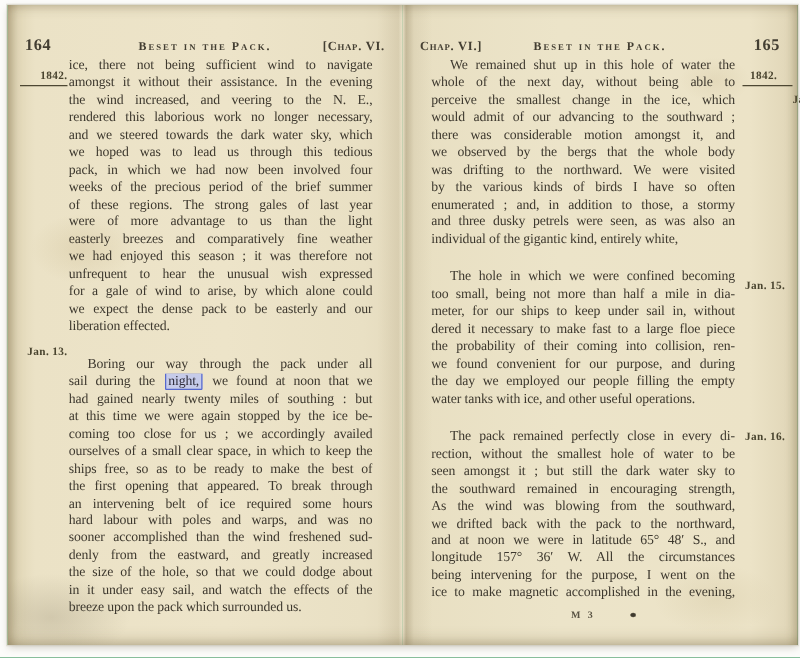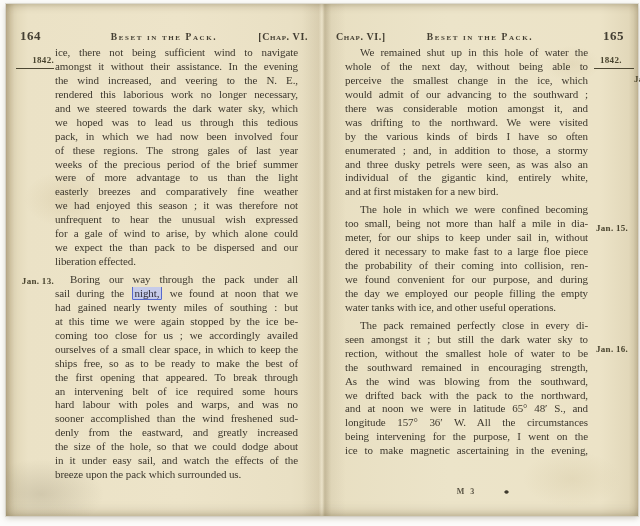--- a/index.html
+++ b/index.html
@@ -74,21 +74,21 @@
   .page-right .bodytext{left:23px;width:243px;}
 
   .line{
     font-size:11px;line-height:13.95px;height:13.95px;overflow:hidden;
     letter-spacing:-.1px;
     text-align:justify;text-align-last:justify;
   }
   .lines div.line:last-of-type{text-align-last:left;}
   .justify-all div.line:last-of-type{text-align-last:justify;}
   .indent-first div.line:first-of-type, .line.indent{text-indent:15px;}
-  .para2{margin-top:4px;}
+  .para2{margin-top:16px;}
 
   .hl{
     background:#c6cbe9;border:1px solid #5668cd;border-radius:1px;
     padding:0 2px;margin:0 1px;color:#2e2c3a;
   }
 
   .signature{
     position:absolute;left:23px;top:483px;width:243px;text-align:center;
     font-size:8px;font-weight:bold;letter-spacing:2px;color:#5a5444;z-index:2;font-family:Liberation Serif, serif;
   }
@@ -117,28 +117,28 @@
     <div class="bodytext">
       <div class="lines">
 
       <div class="line">ice, there not being sufficient wind to navigate</div>
           <div class="line">amongst it without their assistance. In the evening</div>
           <div class="line">the wind increased, and veering to the N. E.,</div>
           <div class="line">rendered this laborious work no longer necessary,</div>
           <div class="line">and we steered towards the dark water sky, which</div>
           <div class="line">we hoped was to lead us through this tedious</div>
           <div class="line">pack, in which we had now been involved four</div>
+          <div class="line">weeks of the precious period of the brief summer</div>
           <div class="line">of these regions. The strong gales of last year</div>
-          <div class="line">weeks of the precious period of the brief summer</div>
           <div class="line">were of more advantage to us than the light</div>
           <div class="line">easterly breezes and comparatively fine weather</div>
           <div class="line">we had enjoyed this season ; it was therefore not</div>
           <div class="line">unfrequent to hear the unusual wish expressed</div>
           <div class="line">for a gale of wind to arise, by which alone could</div>
-          <div class="line">we expect the than pack to be dispersed and our</div>
+          <div class="line">we expect the dense pack to be easterly and our</div>
           <div class="line">liberation effected.</div>
         </div>
       <div class="para2">
         <div class="line indent">Boring our way through the pack under all</div>
         <div class="line"><span>sail during the </span><span class="hl">night,</span><span> we found at noon that we</span></div>
         <div class="lines">
 
         <div class="line">had gained nearly twenty miles of southing : but</div>
             <div class="line">at this time we were again stopped by the ice be-</div>
             <div class="line">coming too close for us ; we accordingly availed</div>
@@ -171,50 +171,50 @@
     <div class="mn mn-jan16">Jan. 16.</div>
 
     <div class="bodytext">
       <div class="lines indent-first">
 
       <div class="line">We remained shut up in this hole of water the</div>
           <div class="line">whole of the next day, without being able to</div>
           <div class="line">perceive the smallest change in the ice, which</div>
           <div class="line">would admit of our advancing to the southward ;</div>
           <div class="line">there was considerable motion amongst it, and</div>
+          <div class="line">we observed by the bergs that the whole body</div>
           <div class="line">was drifting to the northward. We were visited</div>
           <div class="line">by the various kinds of birds I have so often</div>
           <div class="line">enumerated ; and, in addition to those, a stormy</div>
           <div class="line">and three dusky petrels were seen, as was also an</div>
           <div class="line">individual of the gigantic kind, entirely white,</div>
-          <div class="line">and at first mistaken for a new bird.</div>
         </div>
       <div class="lines indent-first para2">
 
       <div class="line">The hole in which we were confined becoming</div>
           <div class="line">too small, being not more than half a mile in dia-</div>
           <div class="line">meter, for our ships to keep under sail in, without</div>
           <div class="line">dered it necessary to make fast to a large floe piece</div>
           <div class="line">the probability of their coming into collision, ren-</div>
           <div class="line">we found convenient for our purpose, and during</div>
           <div class="line">the day we employed our people filling the empty</div>
           <div class="line">water tanks with ice, and other useful operations.</div>
         </div>
       <div class="lines indent-first para2 justify-all">
 
       <div class="line">The pack remained perfectly close in every di-</div>
+          <div class="line">rection, without the smallest hole of water to be</div>
           <div class="line">seen amongst it ; but still the dark water sky to</div>
-          <div class="line">rection, without the smallest hole of water to be</div>
           <div class="line">the southward remained in encouraging strength,</div>
           <div class="line">As the wind was blowing from the southward,</div>
           <div class="line">we drifted back with the pack to the northward,</div>
           <div class="line">and at noon we were in latitude 65° 48′ S., and</div>
           <div class="line">longitude 157° 36′ W. All the circumstances</div>
           <div class="line">being intervening for the purpose, I went on the</div>
-          <div class="line">ice to make magnetic ascertaining in the evening,</div>
+          <div class="line">ice to make magnetic accomplished in the evening,</div>
         </div>
     </div>
 
     <div class="signature">M 3</div>
     <div class="ink-blemish"></div>
   </section>
 
   <div class="gutter-shadow"></div>
   <div class="edge-vignette"></div>
 </div>

